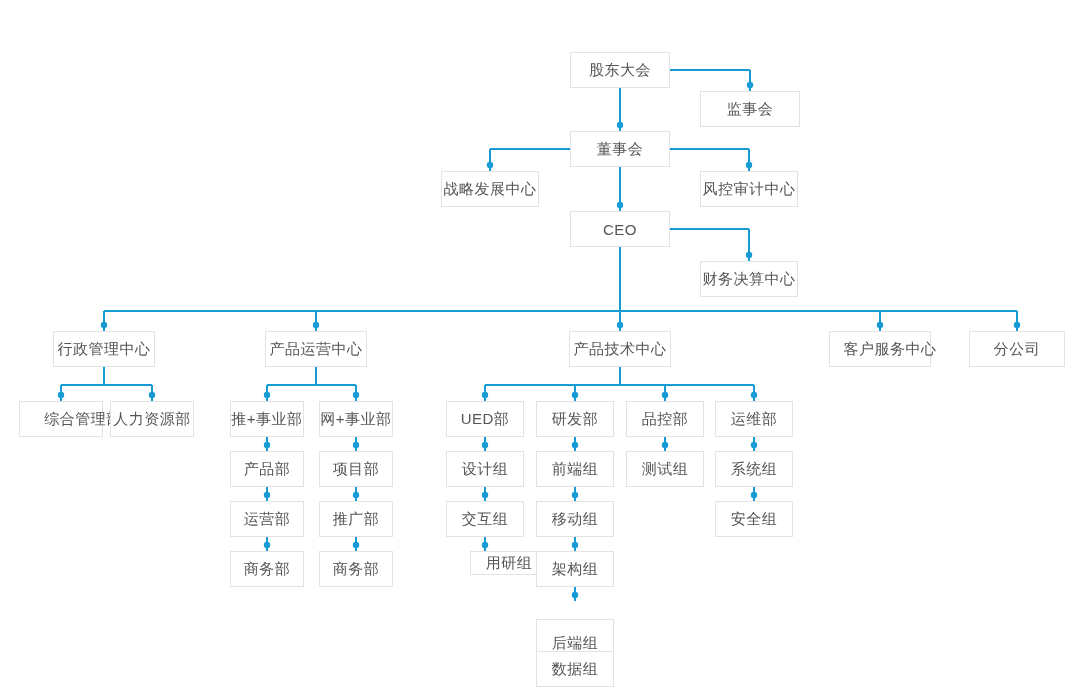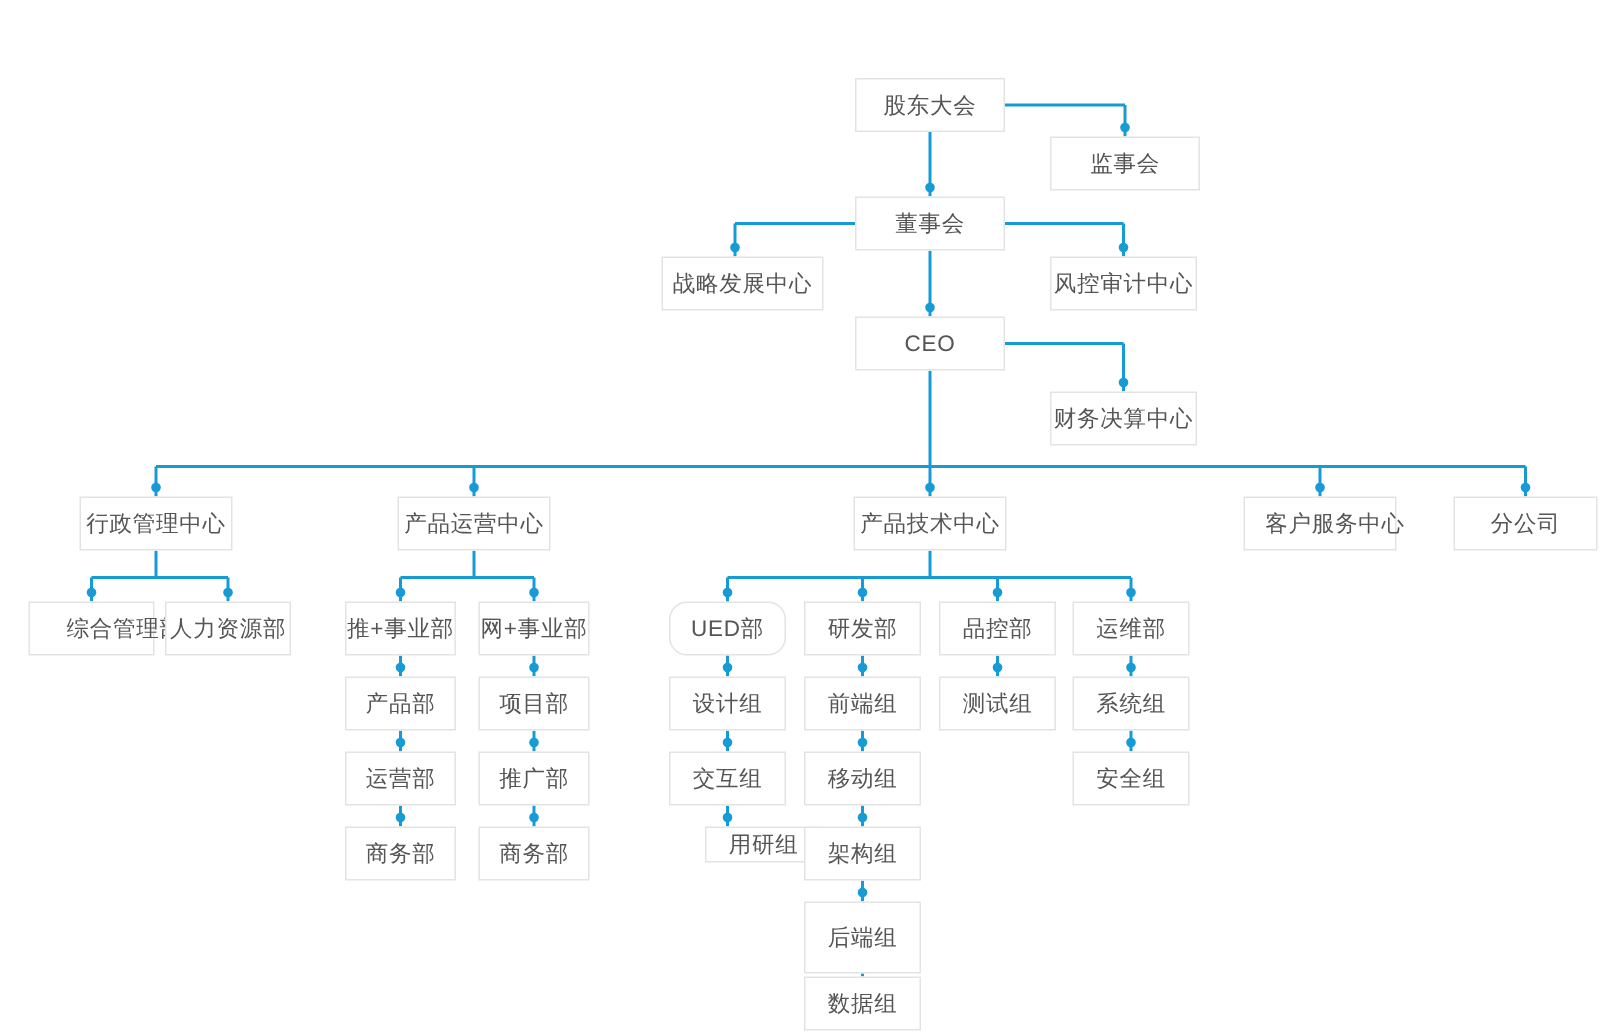--- a/index.html
+++ b/index.html
@@ -121,48 +121,48 @@
       <circle cx="575" cy="595" r="3.2" fill="#169bd5"></circle>
       <circle cx="575" cy="645" r="3.2" fill="#169bd5"></circle>
       <circle cx="665" cy="445" r="3.2" fill="#169bd5"></circle>
       <circle cx="754" cy="445" r="3.2" fill="#169bd5"></circle>
       <circle cx="754" cy="495" r="3.2" fill="#169bd5"></circle>
     </svg>
   <div id="nodes">
       <div class="node" style="left: 570px; top: 52px; width: 100px; height: 36px;">股东大会</div>
       <div class="node" style="left: 700px; top: 91px; width: 100px; height: 36px; text-align: right;">监事会</div>
       <div class="node" style="left: 570px; top: 131px; width: 100px; height: 36px;">董事会</div>
-      <div class="node" style="left: 441px; top: 171px; width: 108px; height: 36px;">战略发展中心</div>
+      <div class="node" style="left: 441px; top: 171px; width: 98px; height: 36px;">战略发展中心</div>
       <div class="node" style="left: 700px; top: 171px; width: 98px; height: 36px;">风控审计中心</div>
       <div class="node" style="left: 570px; top: 211px; width: 100px; height: 36px;">CEO</div>
       <div class="node" style="left: 700px; top: 261px; width: 98px; height: 36px;">财务决算中心</div>
       <div class="node" style="left: 53px; top: 331px; width: 102px; height: 36px;">行政管理中心</div>
       <div class="node" style="left: 265px; top: 331px; width: 102px; height: 36px;">产品运营中心</div>
       <div class="node" style="left: 569px; top: 331px; width: 102px; height: 36px;">产品技术中心</div>
       <div class="node" style="left: 829px; top: 331px; width: 102px; height: 36px; padding-left: 20px;">客户服务中心</div>
       <div class="node" style="left: 969px; top: 331px; width: 96px; height: 36px;">分公司</div>
       <div class="node" style="left: 19px; top: 401px; width: 84px; height: 36px; padding-left: 44px;">综合管理部</div>
       <div class="node" style="left: 110px; top: 401px; width: 84px; height: 36px;">人力资源部</div>
       <div class="node" style="left: 230px; top: 401px; width: 74px; height: 36px;">推+事业部</div>
       <div class="node" style="left: 319px; top: 401px; width: 74px; height: 36px;">网+事业部</div>
       <div class="node" style="left: 230px; top: 451px; width: 74px; height: 36px;">产品部</div>
       <div class="node" style="left: 230px; top: 501px; width: 74px; height: 36px;">运营部</div>
       <div class="node" style="left: 230px; top: 551px; width: 74px; height: 36px;">商务部</div>
       <div class="node" style="left: 319px; top: 451px; width: 74px; height: 36px;">项目部</div>
       <div class="node" style="left: 319px; top: 501px; width: 74px; height: 36px;">推广部</div>
       <div class="node" style="left: 319px; top: 551px; width: 74px; height: 36px;">商务部</div>
-      <div class="node" style="left: 446px; top: 401px; width: 78px; height: 36px; border-radius: 12px;">UED部</div>
+      <div class="node" style="left: 446px; top: 401px; width: 78px; height: 36px;">UED部</div>
       <div class="node" style="left: 536px; top: 401px; width: 78px; height: 36px;">研发部</div>
       <div class="node" style="left: 626px; top: 401px; width: 78px; height: 36px;">品控部</div>
       <div class="node" style="left: 715px; top: 401px; width: 78px; height: 36px;">运维部</div>
       <div class="node" style="left: 446px; top: 451px; width: 78px; height: 36px;">设计组</div>
       <div class="node" style="left: 446px; top: 501px; width: 78px; height: 36px;">交互组</div>
       <div class="node" style="left: 470px; top: 551px; width: 78px; height: 24px;">用研组</div>
       <div class="node" style="left: 536px; top: 451px; width: 78px; height: 36px;">前端组</div>
       <div class="node" style="left: 536px; top: 501px; width: 78px; height: 36px; text-align: right;">移动组</div>
       <div class="node" style="left: 536px; top: 551px; width: 78px; height: 36px;">架构组</div>
-      <div class="node" style="left: 536px; top: 601px; width: 78px; height: 48px;">后端组</div>
+      <div class="node" style="left: 536px; top: 619px; width: 78px; height: 48px;">后端组</div>
       <div class="node" style="left: 536px; top: 651px; width: 78px; height: 36px;">数据组</div>
       <div class="node" style="left: 626px; top: 451px; width: 78px; height: 36px;">测试组</div>
       <div class="node" style="left: 715px; top: 451px; width: 78px; height: 36px;">系统组</div>
       <div class="node" style="left: 715px; top: 501px; width: 78px; height: 36px;">安全组</div>
     </div>
 </div>
 
 </body></html>

